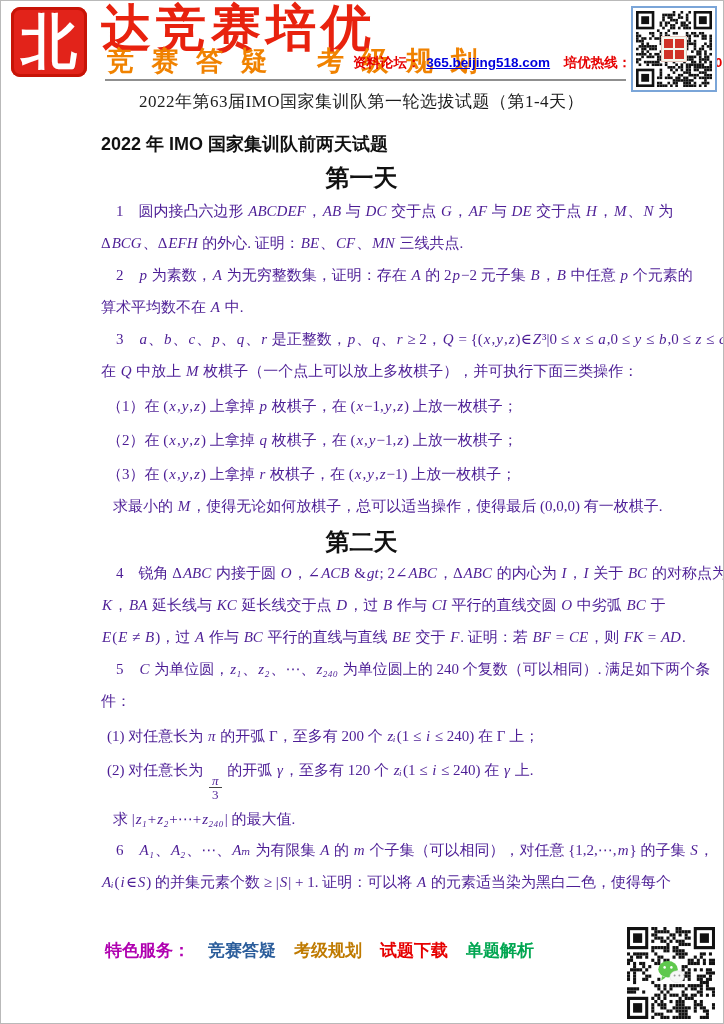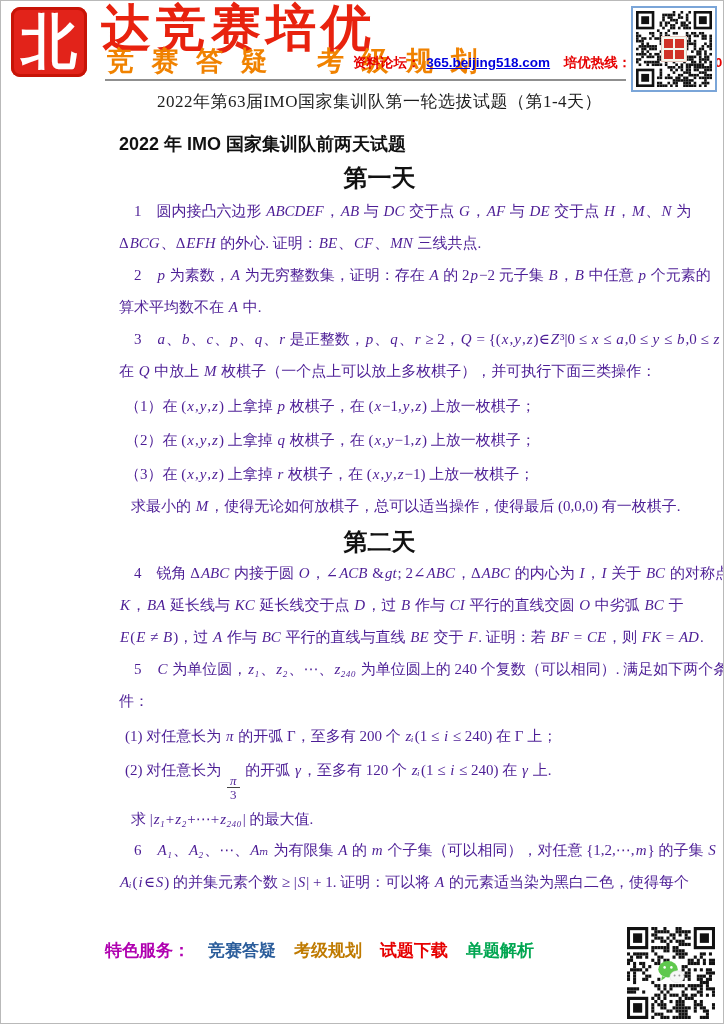--- a/index.html
+++ b/index.html
@@ -30,21 +30,21 @@
   .qr svg{display:block;width:100%;height:100%;}
   .qr-top{right:6px;top:5px;width:76px;height:76px;padding:3px;border:2px solid #7aa5d8;}
   .qr-bottom{right:8px;top:926px;width:88px;height:92px;}
   .qr .center-tag{position:absolute;left:50%;top:50%;transform:translate(-50%,-50%);
         width:20px;height:20px;background:#f2f8ee;border:1px solid #e5c9c0;
         display:grid;grid-template-columns:1fr 1fr;grid-template-rows:1fr 1fr;gap:2px;padding:2px;}
   .qr .center-tag i{background:#d03327;display:block;}
   .qr .wx{position:absolute;left:50%;top:50%;transform:translate(-50%,-50%);width:30px;height:30px;}
 
   
-  .doc{position:absolute;left:118px;top:88px;width:521px;}
+  .doc{position:absolute;left:100px;top:88px;width:521px;}
   .doc-title{text-align:center;font-size:17px;line-height:26px;margin-bottom:16px;
         letter-spacing:0.5px;color:#1c1c1c;}
   .doc-subtitle{text-align:left;font-family:"Liberation Sans",sans-serif;font-weight:bold;
         font-size:18px;line-height:26px;margin-bottom:8px;color:#111;}
   .day-head{text-align:center;font-family:"Liberation Sans",sans-serif;font-weight:bold;
         font-size:24px;line-height:26px;color:#111;}
   #day1-head{margin-bottom:4px;}
   #day2-head{margin-top:8px;margin-bottom:2px;}
 
   .line{font-size:15px;line-height:32px;white-space:nowrap;overflow:visible;color:#4c1d95;}

